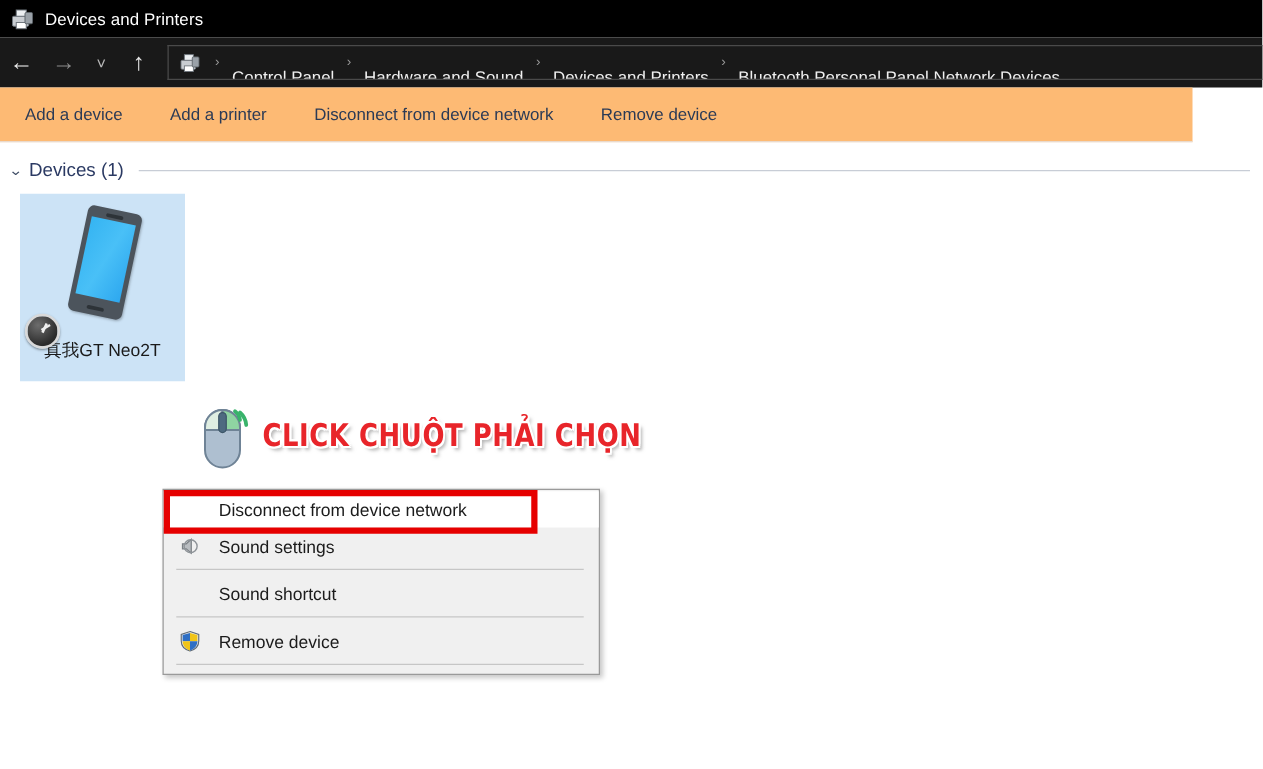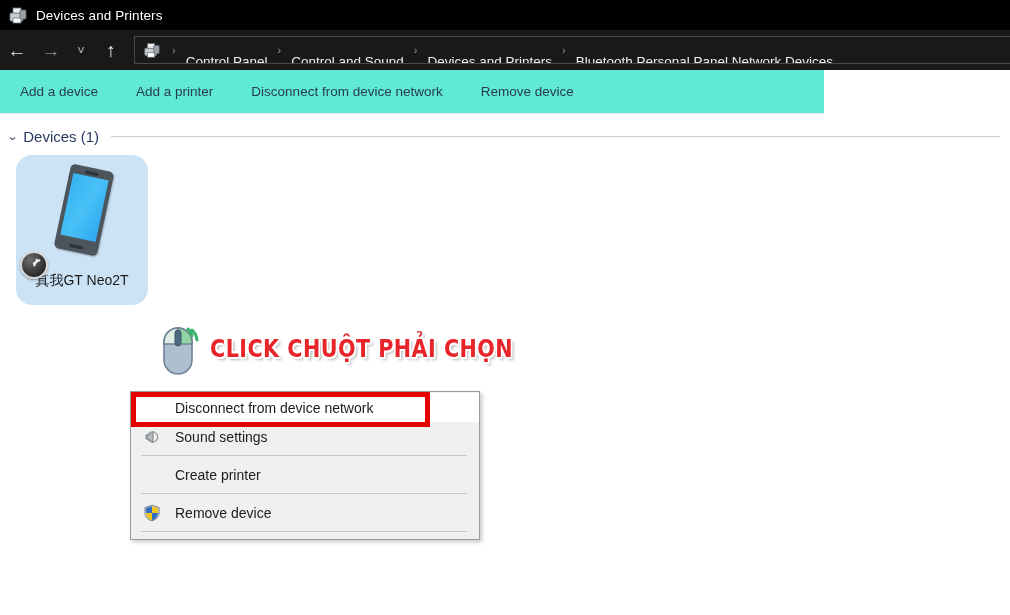--- a/index.html
+++ b/index.html
@@ -72,22 +72,22 @@
     color: #9a9a9a;
     font-size: 11px;
     padding: 0 6px;
     flex: 0 0 auto;
     user-select: none;
   }
 
   
   .toolbar {
     position: absolute; left: 0; top: 70px;
-    width: 824px; height: 44px;
-    background: #5eead4;
+    width: 954px; height: 44px;
+    background: #fdba74;
     border-bottom: 1px solid #e2e5ea;
     display: flex; align-items: center;
     padding-left: 18px;
   }
   .tb-cmd {
     color: #2b3a55;
     font-size: 13.5px;
     margin-right: 34px;
     white-space: nowrap;
     padding: 4px 2px;
@@ -125,21 +125,21 @@
     background: #c8cdd6;
     flex: 1 1 auto;
   }
 
   
   .tile {
     position: absolute; left: 16px; top: 41px;
     width: 132px; height: 150px;
     background: #cce3f6;
     display: flex; flex-direction: column;
-    align-items: center; justify-content: flex-start; border-radius: 16px;
+    align-items: center; justify-content: flex-start;
   }
   .phone-wrap { position: relative; width: 132px; height: 120px; }
   .phone {
     position: absolute; left: 46px; top: 12px;
     width: 44px; height: 86px;
     background: #4c545c;
     border-radius: 5px;
     transform: rotate(12deg);
     box-shadow: 1px 1px 2px rgba(0,0,0,0.25);
   }
@@ -269,21 +269,21 @@
         <svg width="18" height="18" viewBox="0 0 20 20">
           <rect x="2" y="8" width="13" height="8" rx="1" fill="#c9cdd2" stroke="#6f767d" stroke-width="0.8"></rect>
           <rect x="5" y="3" width="8" height="5" fill="#eceff2" stroke="#6f767d" stroke-width="0.8"></rect>
           <rect x="5" y="13" width="8" height="5" fill="#ffffff" stroke="#6f767d" stroke-width="0.8"></rect>
           <rect x="12" y="5" width="6" height="9" rx="1" fill="#9aa1a8" stroke="#5d646a" stroke-width="0.8"></rect>
         </svg>
       </span>
       <span class="sep">›</span>
       <span class="crumb">Control Panel</span>
       <span class="sep">›</span>
-      <span class="crumb">Control and Sound</span>
+      <span class="crumb">Hardware and Sound</span>
       <span class="sep">›</span>
       <span class="crumb">Devices and Printers</span>
       <span class="sep">›</span>
       <span class="crumb">Bluetooth Personal Panel Network Devices</span>
     </div>
   </div>
 
   <div class="toolbar">
     <span class="tb-cmd">Add a device</span>
     <span class="tb-cmd">Add a printer</span>
@@ -336,21 +336,21 @@
           <svg width="18" height="18" viewBox="0 0 18 18">
             <path d="M3 7h3l4-3.5v11L6 11H3z" fill="#b9bdc1" stroke="#7b8085" stroke-width="1"></path>
             <circle cx="9.5" cy="9" r="5.2" fill="none" stroke="#8e9398" stroke-width="1.1"></circle>
           </svg>
         </span>
         <span>Sound settings</span>
       </div>
       <div class="mi-sep"></div>
 
       <div class="mi">
-        <span>Create printer</span>
+        <span>Sound shortcut</span>
       </div>
       <div class="mi-sep"></div>
 
       <div class="mi">
         <span class="mi-ico">
           <svg width="18" height="18" viewBox="0 0 18 18">
             <path d="M9 1.2 16 3.6v5.2c0 4.2-3 6.9-7 8-4-1.1-7-3.8-7-8V3.6z" fill="#e8e8e8" stroke="#5f6b76" stroke-width="0.9"></path>
             <path d="M9 2.3V9H3.1V4z" fill="#2f6fc4"></path>
             <path d="M9 2.3V9h5.9V4z" fill="#f0c419"></path>
             <path d="M3.1 9H9v7.4C6 15.5 3.6 13.3 3.1 9.6z" fill="#f0c419"></path>

